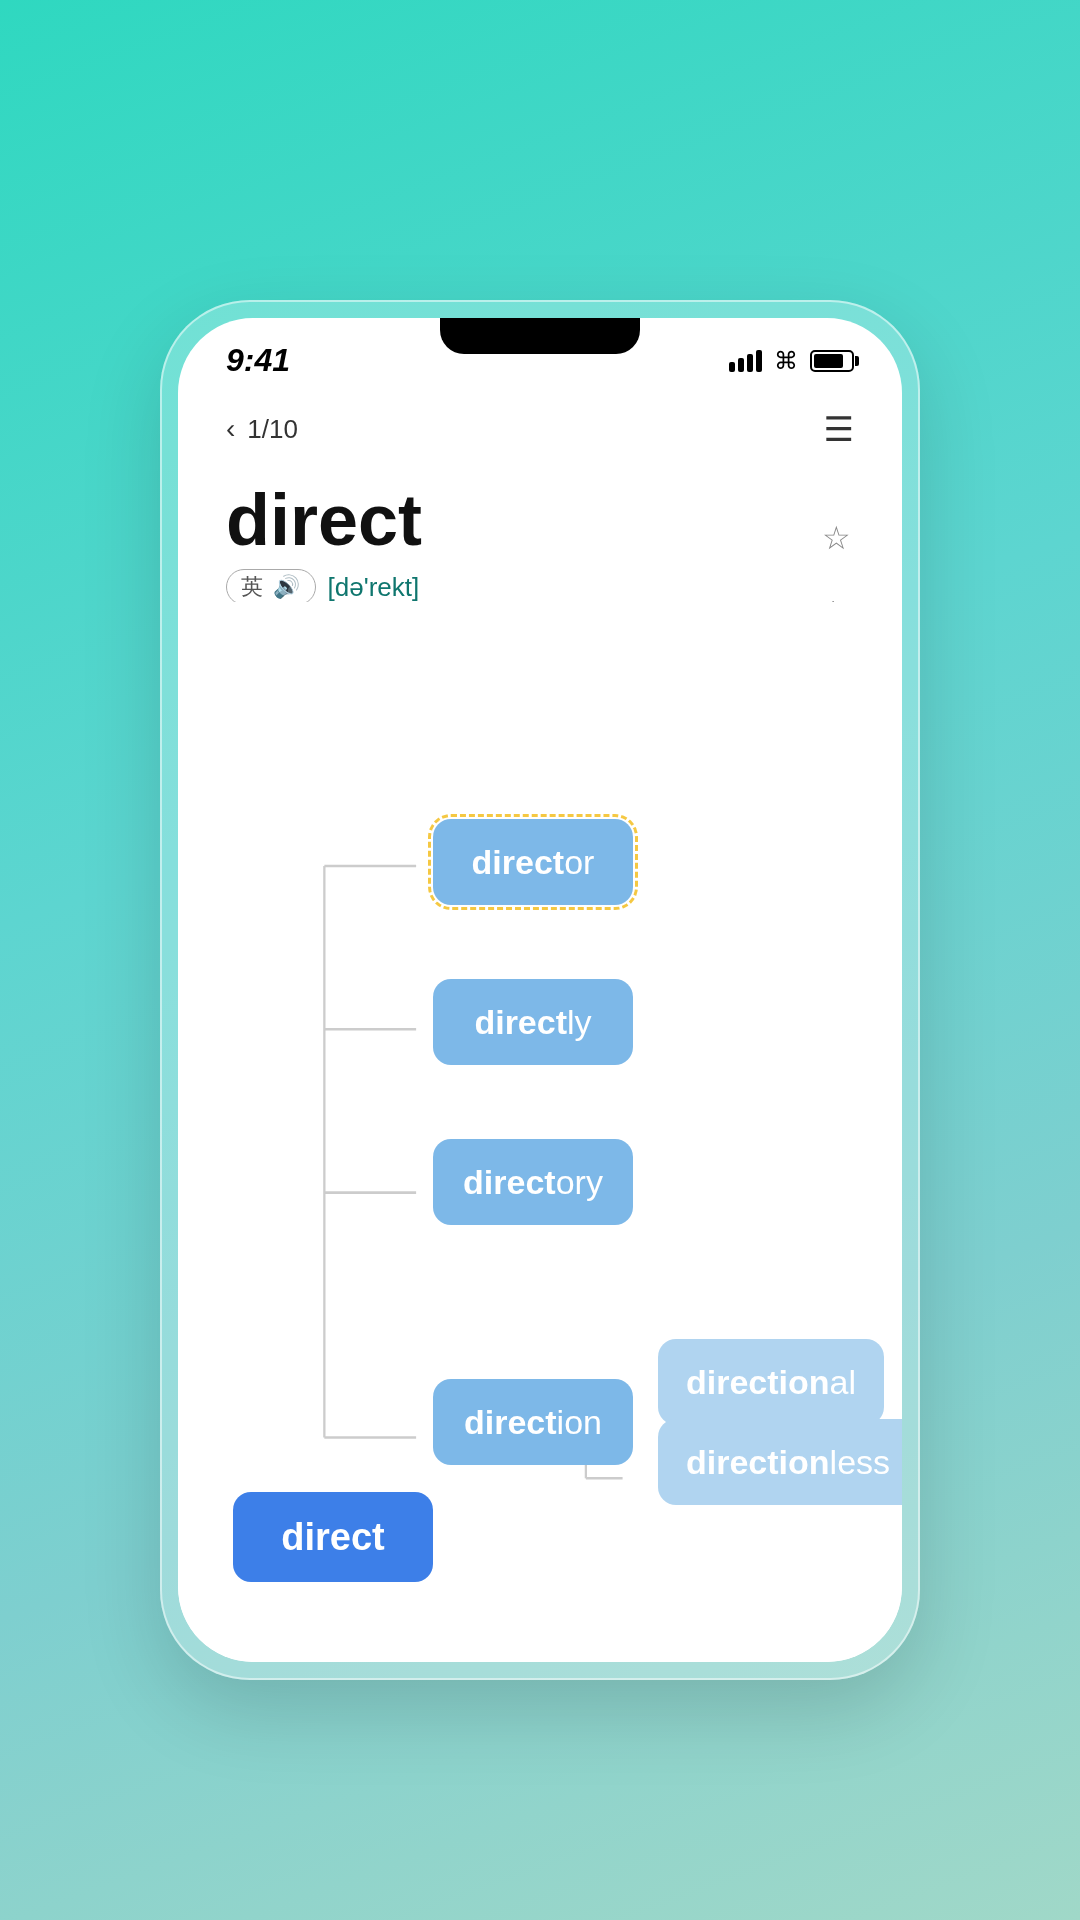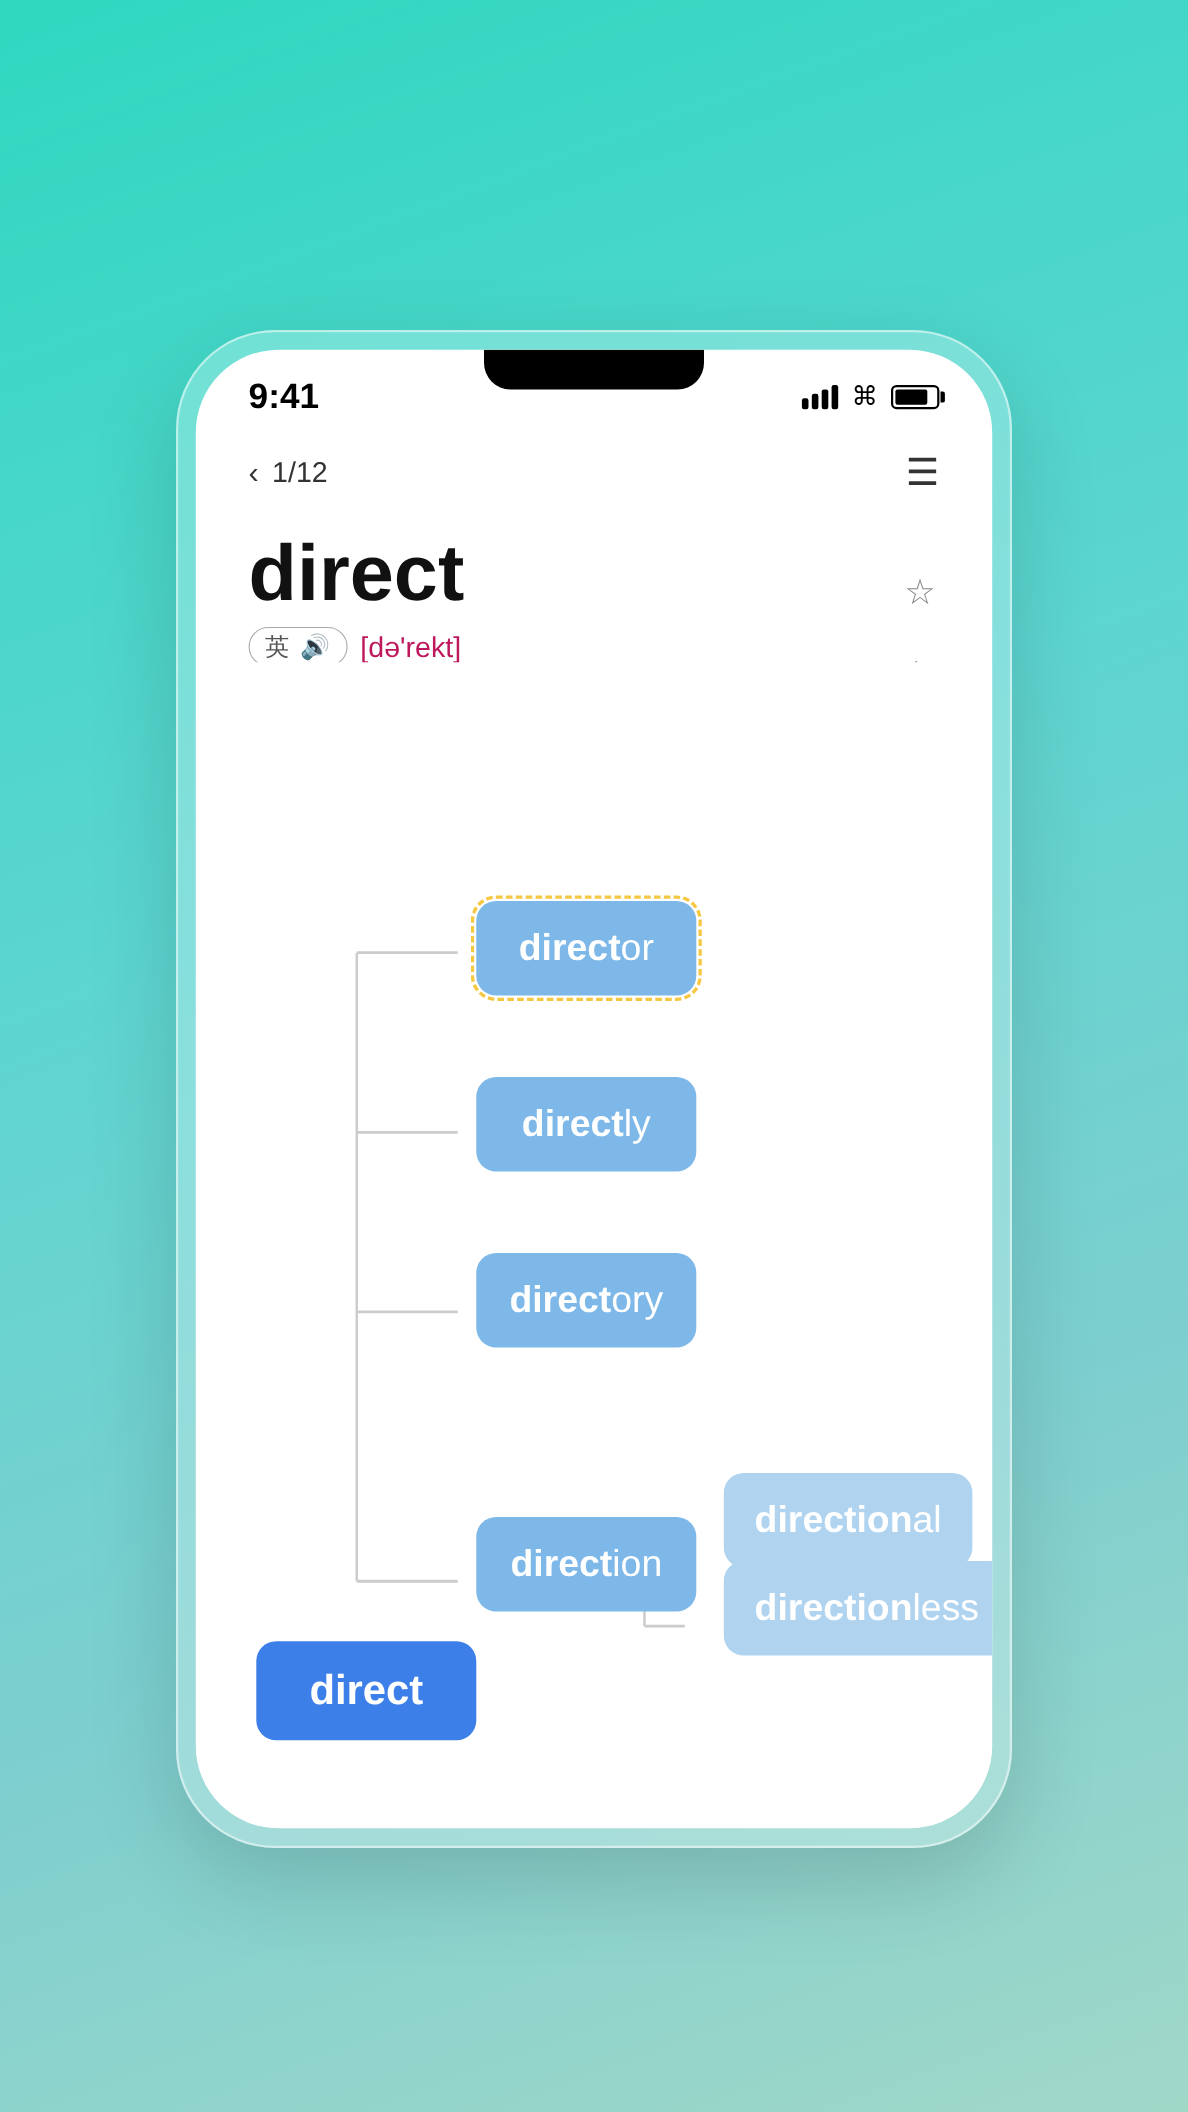--- a/index.html
+++ b/index.html
@@ -66,20 +66,21 @@
       display: flex;
       justify-content: space-between;
       align-items: center;
       padding: 24px 48px 10px;
       flex-shrink: 0;
     }
     .status-time {
       font-size: 32px;
       font-weight: 600;
       color: #000;
+      font-style: italic;
     }
     .status-icons {
       display: flex;
       align-items: center;
       gap: 12px;
     }
     .signal-bars {
       display: flex;
       align-items: flex-end;
       gap: 3px;
@@ -182,21 +183,21 @@
     }
     .phonetic-badge {
       border: 1.5px solid #aaa;
       border-radius: 20px;
       padding: 2px 14px;
       font-size: 22px;
       color: #555;
     }
     .phonetic-text {
       font-size: 26px;
-      color: #be185d;
+      color: #0f766e;
     }
     .word-def {
       font-size: 26px;
       color: #555;
       margin-top: 16px;
     }
 
     
     .word-icons {
       position: absolute;
@@ -380,21 +381,21 @@
           <div class="battery-fill"></div>
         </div>
       </div>
     </div>
 
     <div class="app-content" style="position:relative;">
 
       <div class="nav-bar">
         <div class="nav-left">
           <span class="nav-arrow">‹</span>
-          <span class="nav-page">1/12</span>
+          <span class="nav-page">1/10</span>
         </div>
         <span class="nav-filter">☰</span>
       </div>
 
       <div class="word-title">direct</div>
 
       <div class="word-phonetic">
         <span class="phonetic-badge">
           <span>英</span>
           <span style="color:#2fd8c0;margin-left:4px;">🔊</span>

